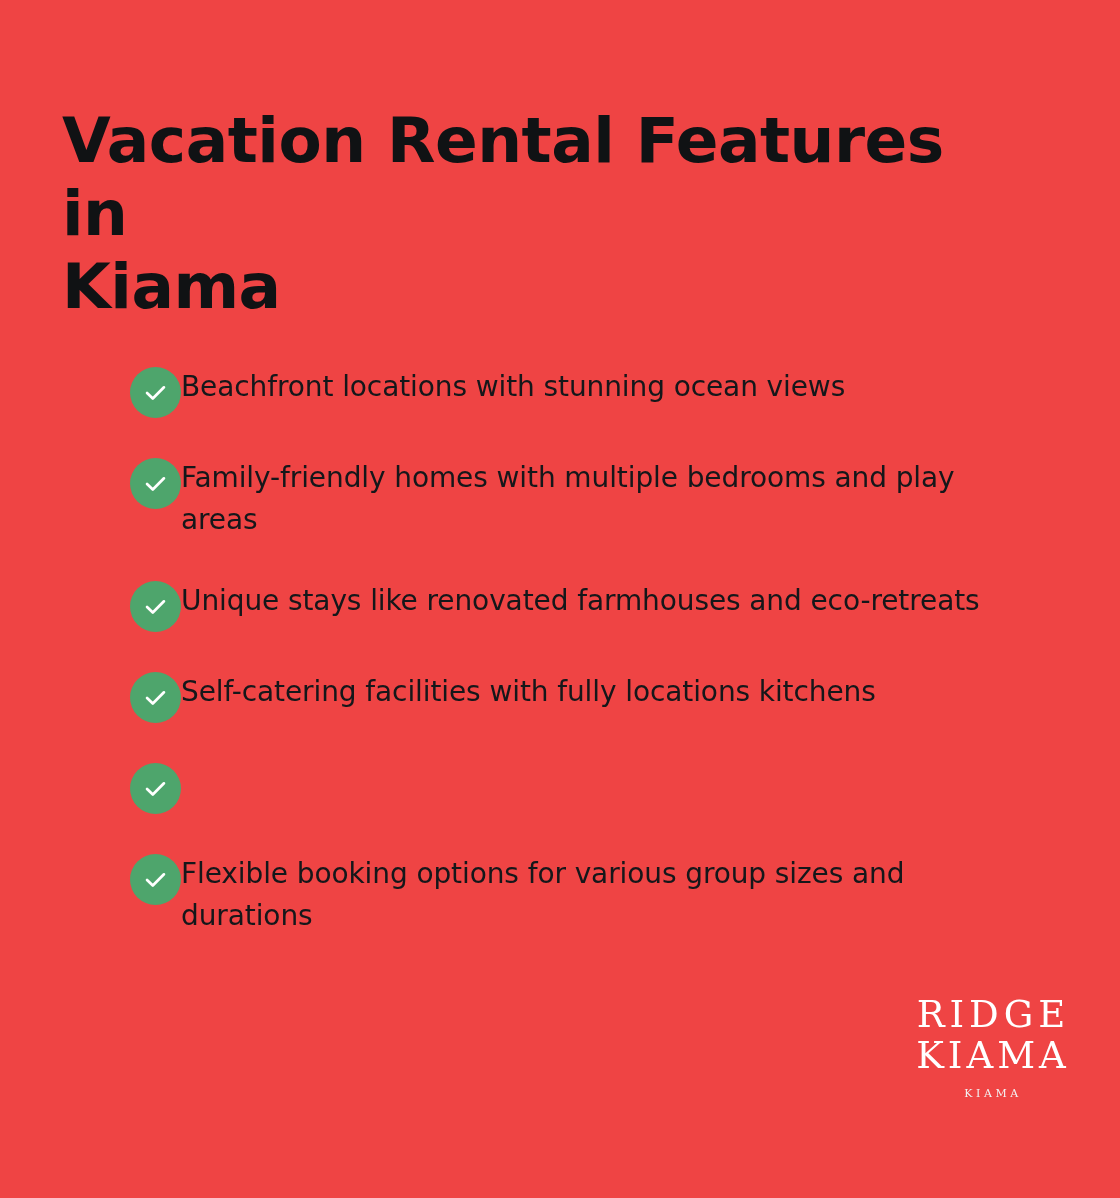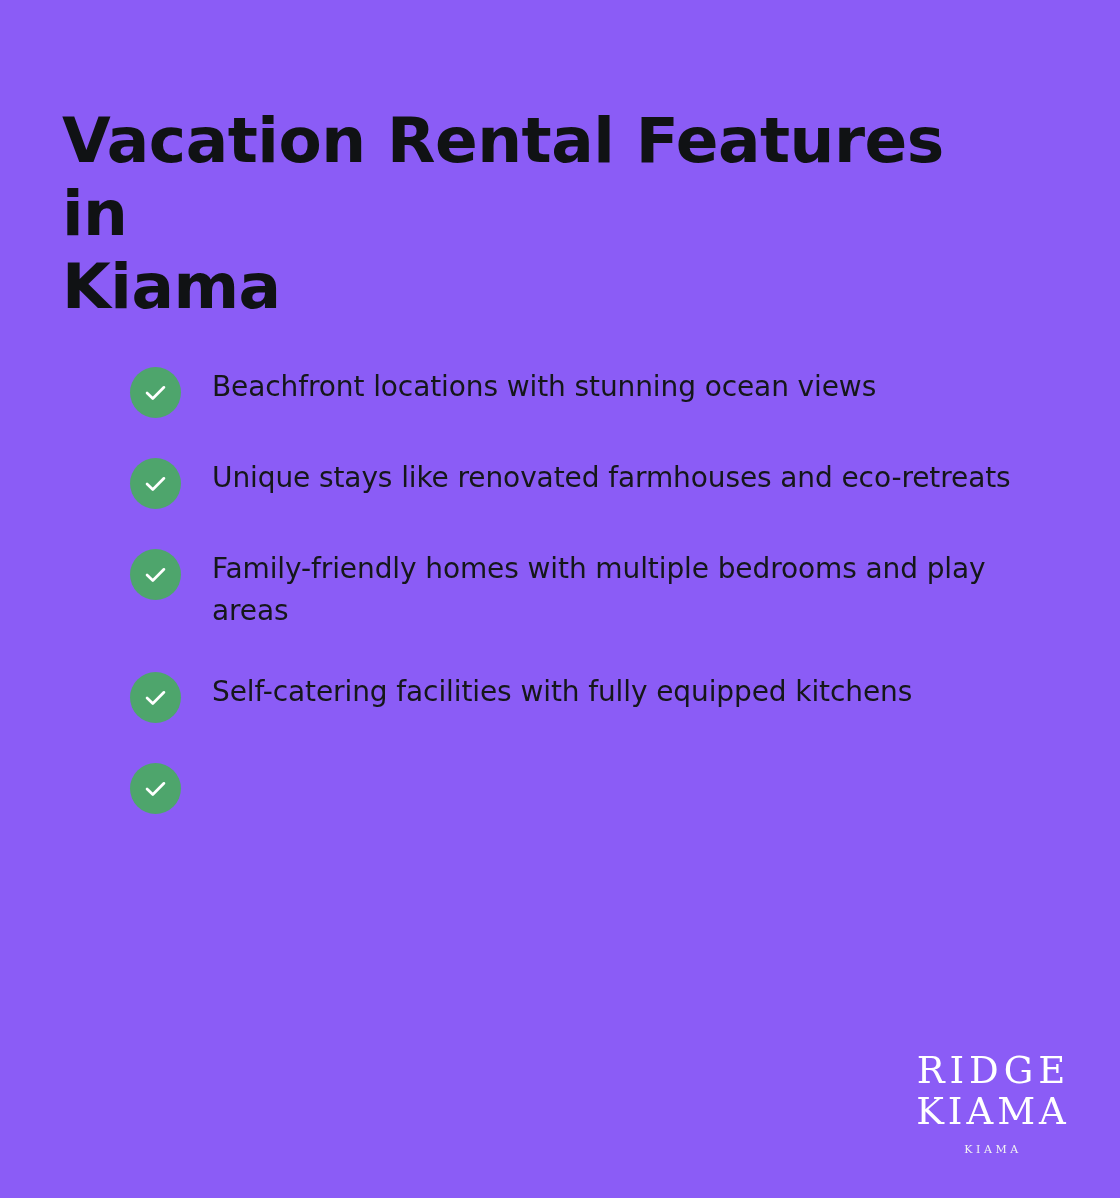--- a/index.html
+++ b/index.html
@@ -13,21 +13,21 @@
     height: 1198px;
     background: #dfe0df;
     font-family: "Liberation Sans", sans-serif;
     overflow: hidden;
   }
 
   .poster {
     position: relative;
     width: 1120px;
     height: 1198px;
-    background: #8b5cf6;
+    background: #ef4444;
     box-sizing: border-box;
     padding-left: 36px;
   }
 
   
   .title-block {
     position: absolute;
     left: 62px;
     top: 104px;
     width: 900px;
@@ -78,35 +78,34 @@
   }
 
   .check-badge svg {
     display: block;
     width: 27px;
     height: 27px;
   }
 
   .feature-text {
     flex: 1 1 auto;
-    margin-left: 31px;
     font-family: "DejaVu Sans", sans-serif;
     font-size: 28px;
     font-weight: 400;
     line-height: 42px;
     color: #15171a;
     letter-spacing: -0.1px;
     max-width: 846px;
   }
 
   
   .brand-mark {
     position: absolute;
     left: 906px;
-    top: 1052px;
+    top: 996px;
     width: 170px;
     text-align: center;
     user-select: none;
   }
 
   .brand-line-1,
   .brand-line-2 {
     font-family: "DejaVu Serif", serif;
     font-weight: 400;
     color: #ffffff;
@@ -158,49 +157,57 @@
       </span>
       <span class="feature-text">Beachfront locations with stunning ocean views</span>
     </li>
 
     <li class="feature-item">
       <span class="check-badge">
         <svg viewBox="0 0 24 24" fill="none" stroke="#ffffff" stroke-width="2.4" stroke-linecap="round" stroke-linejoin="round" aria-hidden="true">
           <polyline points="4.5,12.4 9.6,17.3 19.5,7.4"></polyline>
         </svg>
       </span>
+      <span class="feature-text">Family-friendly homes with multiple bedrooms and play areas</span>
+    </li>
+
+    <li class="feature-item">
+      <span class="check-badge">
+        <svg viewBox="0 0 24 24" fill="none" stroke="#ffffff" stroke-width="2.4" stroke-linecap="round" stroke-linejoin="round" aria-hidden="true">
+          <polyline points="4.5,12.4 9.6,17.3 19.5,7.4"></polyline>
+        </svg>
+      </span>
       <span class="feature-text">Unique stays like renovated farmhouses and eco-retreats</span>
     </li>
 
     <li class="feature-item">
       <span class="check-badge">
         <svg viewBox="0 0 24 24" fill="none" stroke="#ffffff" stroke-width="2.4" stroke-linecap="round" stroke-linejoin="round" aria-hidden="true">
           <polyline points="4.5,12.4 9.6,17.3 19.5,7.4"></polyline>
         </svg>
       </span>
-      <span class="feature-text">Family-friendly homes with multiple bedrooms and play areas</span>
-    </li>
-
-    <li class="feature-item">
-      <span class="check-badge">
-        <svg viewBox="0 0 24 24" fill="none" stroke="#ffffff" stroke-width="2.4" stroke-linecap="round" stroke-linejoin="round" aria-hidden="true">
-          <polyline points="4.5,12.4 9.6,17.3 19.5,7.4"></polyline>
-        </svg>
-      </span>
-      <span class="feature-text">Self-catering facilities with fully equipped kitchens</span>
-    </li>
-
-    <li class="feature-item">
-      <span class="check-badge">
-        <svg viewBox="0 0 24 24" fill="none" stroke="#ffffff" stroke-width="2.4" stroke-linecap="round" stroke-linejoin="round" aria-hidden="true">
-          <polyline points="4.5,12.4 9.6,17.3 19.5,7.4"></polyline>
-        </svg>
-      </span>
-    </li>
-
+      <span class="feature-text">Self-catering facilities with fully locations kitchens</span>
+    </li>
+
+    <li class="feature-item">
+      <span class="check-badge">
+        <svg viewBox="0 0 24 24" fill="none" stroke="#ffffff" stroke-width="2.4" stroke-linecap="round" stroke-linejoin="round" aria-hidden="true">
+          <polyline points="4.5,12.4 9.6,17.3 19.5,7.4"></polyline>
+        </svg>
+      </span>
+    </li>
+
+    <li class="feature-item">
+      <span class="check-badge">
+        <svg viewBox="0 0 24 24" fill="none" stroke="#ffffff" stroke-width="2.4" stroke-linecap="round" stroke-linejoin="round" aria-hidden="true">
+          <polyline points="4.5,12.4 9.6,17.3 19.5,7.4"></polyline>
+        </svg>
+      </span>
+      <span class="feature-text">Flexible booking options for various group sizes and durations</span>
+    </li>
 
   </ul>
 
   <div class="brand-mark">
     <div class="brand-line-1">RIDGE</div>
     <div class="brand-line-2">KIAMA</div>
     <div class="brand-sub">KIAMA</div>
   </div>
 
 </div>

